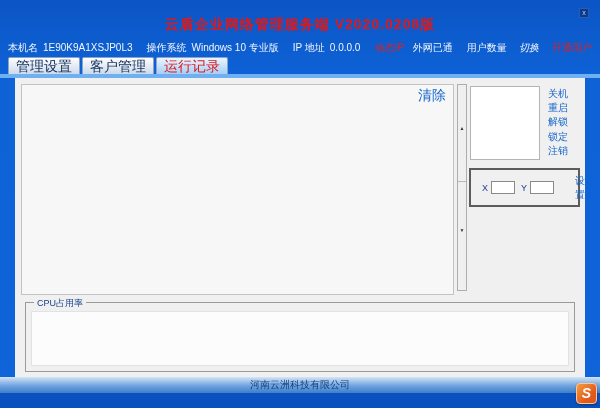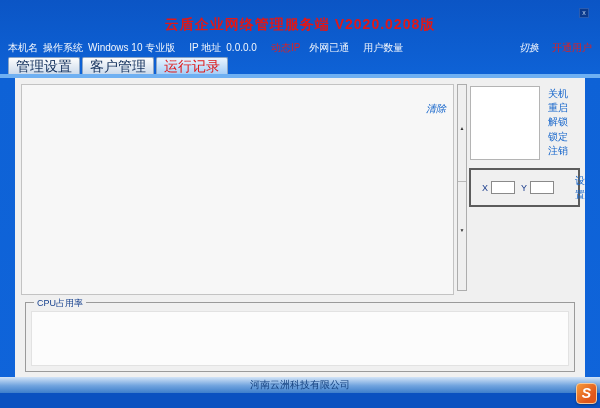--- a/index.html
+++ b/index.html
@@ -36,21 +36,21 @@
     background:linear-gradient(#eaf5ff,#a6cef7); color:#e01818;
   }
   .tab-strip { position:absolute; top:74px; left:0; width:600px; height:4px; background:#6fb0f2; }
 
   .client { position:absolute; top:78px; left:15px; width:570px; height:299px; background:#f0f0f0; }
 
   .log-panel {
     position:absolute; left:6px; top:6px; width:433px; height:211px;
     background:#f7f7f7; border:1px solid #c3c3c3;
   }
-  .clear-link { position:absolute; top:17px; right:7px; font-size:10px; color:#1565cb; cursor:pointer;font-style:italic; }
+  .clear-link { position:absolute; top:2px; right:7px; font-size:14px; color:#1565cb; cursor:pointer; }
 
   .scroll-strip {
     position:absolute; left:442px; top:6px; width:10px; height:207px;
     background:#efefef; border:1px solid #adadad;
   }
   .scroll-strip .arrow { position:absolute; left:0; width:100%; text-align:center; font-size:5px; color:#333; }
   .scroll-strip .up { top:40px; }
   .scroll-strip .down { top:142px; }
   .scroll-strip .divider { position:absolute; left:0; top:96px; width:100%; height:1px; background:#b8b8b8; }
 
@@ -105,20 +105,21 @@
 </head>
 <body>
 
 <div class="titlebar">
   <span class="title-text">云盾企业网络管理服务端 V2020.0208版</span>
 </div>
 <div class="close-btn">x</div>
 
 <div class="statusbar">
   <span class="lbl">本机名</span>
+  <span class="val">1E90K9A1XSJP0L3</span>
   <span class="lbl">操作系统</span>
   <span class="val">Windows 10 专业版</span>
   <span class="lbl">IP 地址</span>
   <span class="val" style="margin-right:14px;">0.0.0.0</span>
   <span class="lbl red-text">动态IP</span>
   <span class="val" style="margin-left:4px;">外网已通</span>
   <span class="lbl">用户数量</span>
   <span class="spacer"></span>
   <span class="lbl" style="margin-right:13px;font-style:italic;">切换</span>
   <span class="red-text">开通用户</span>

